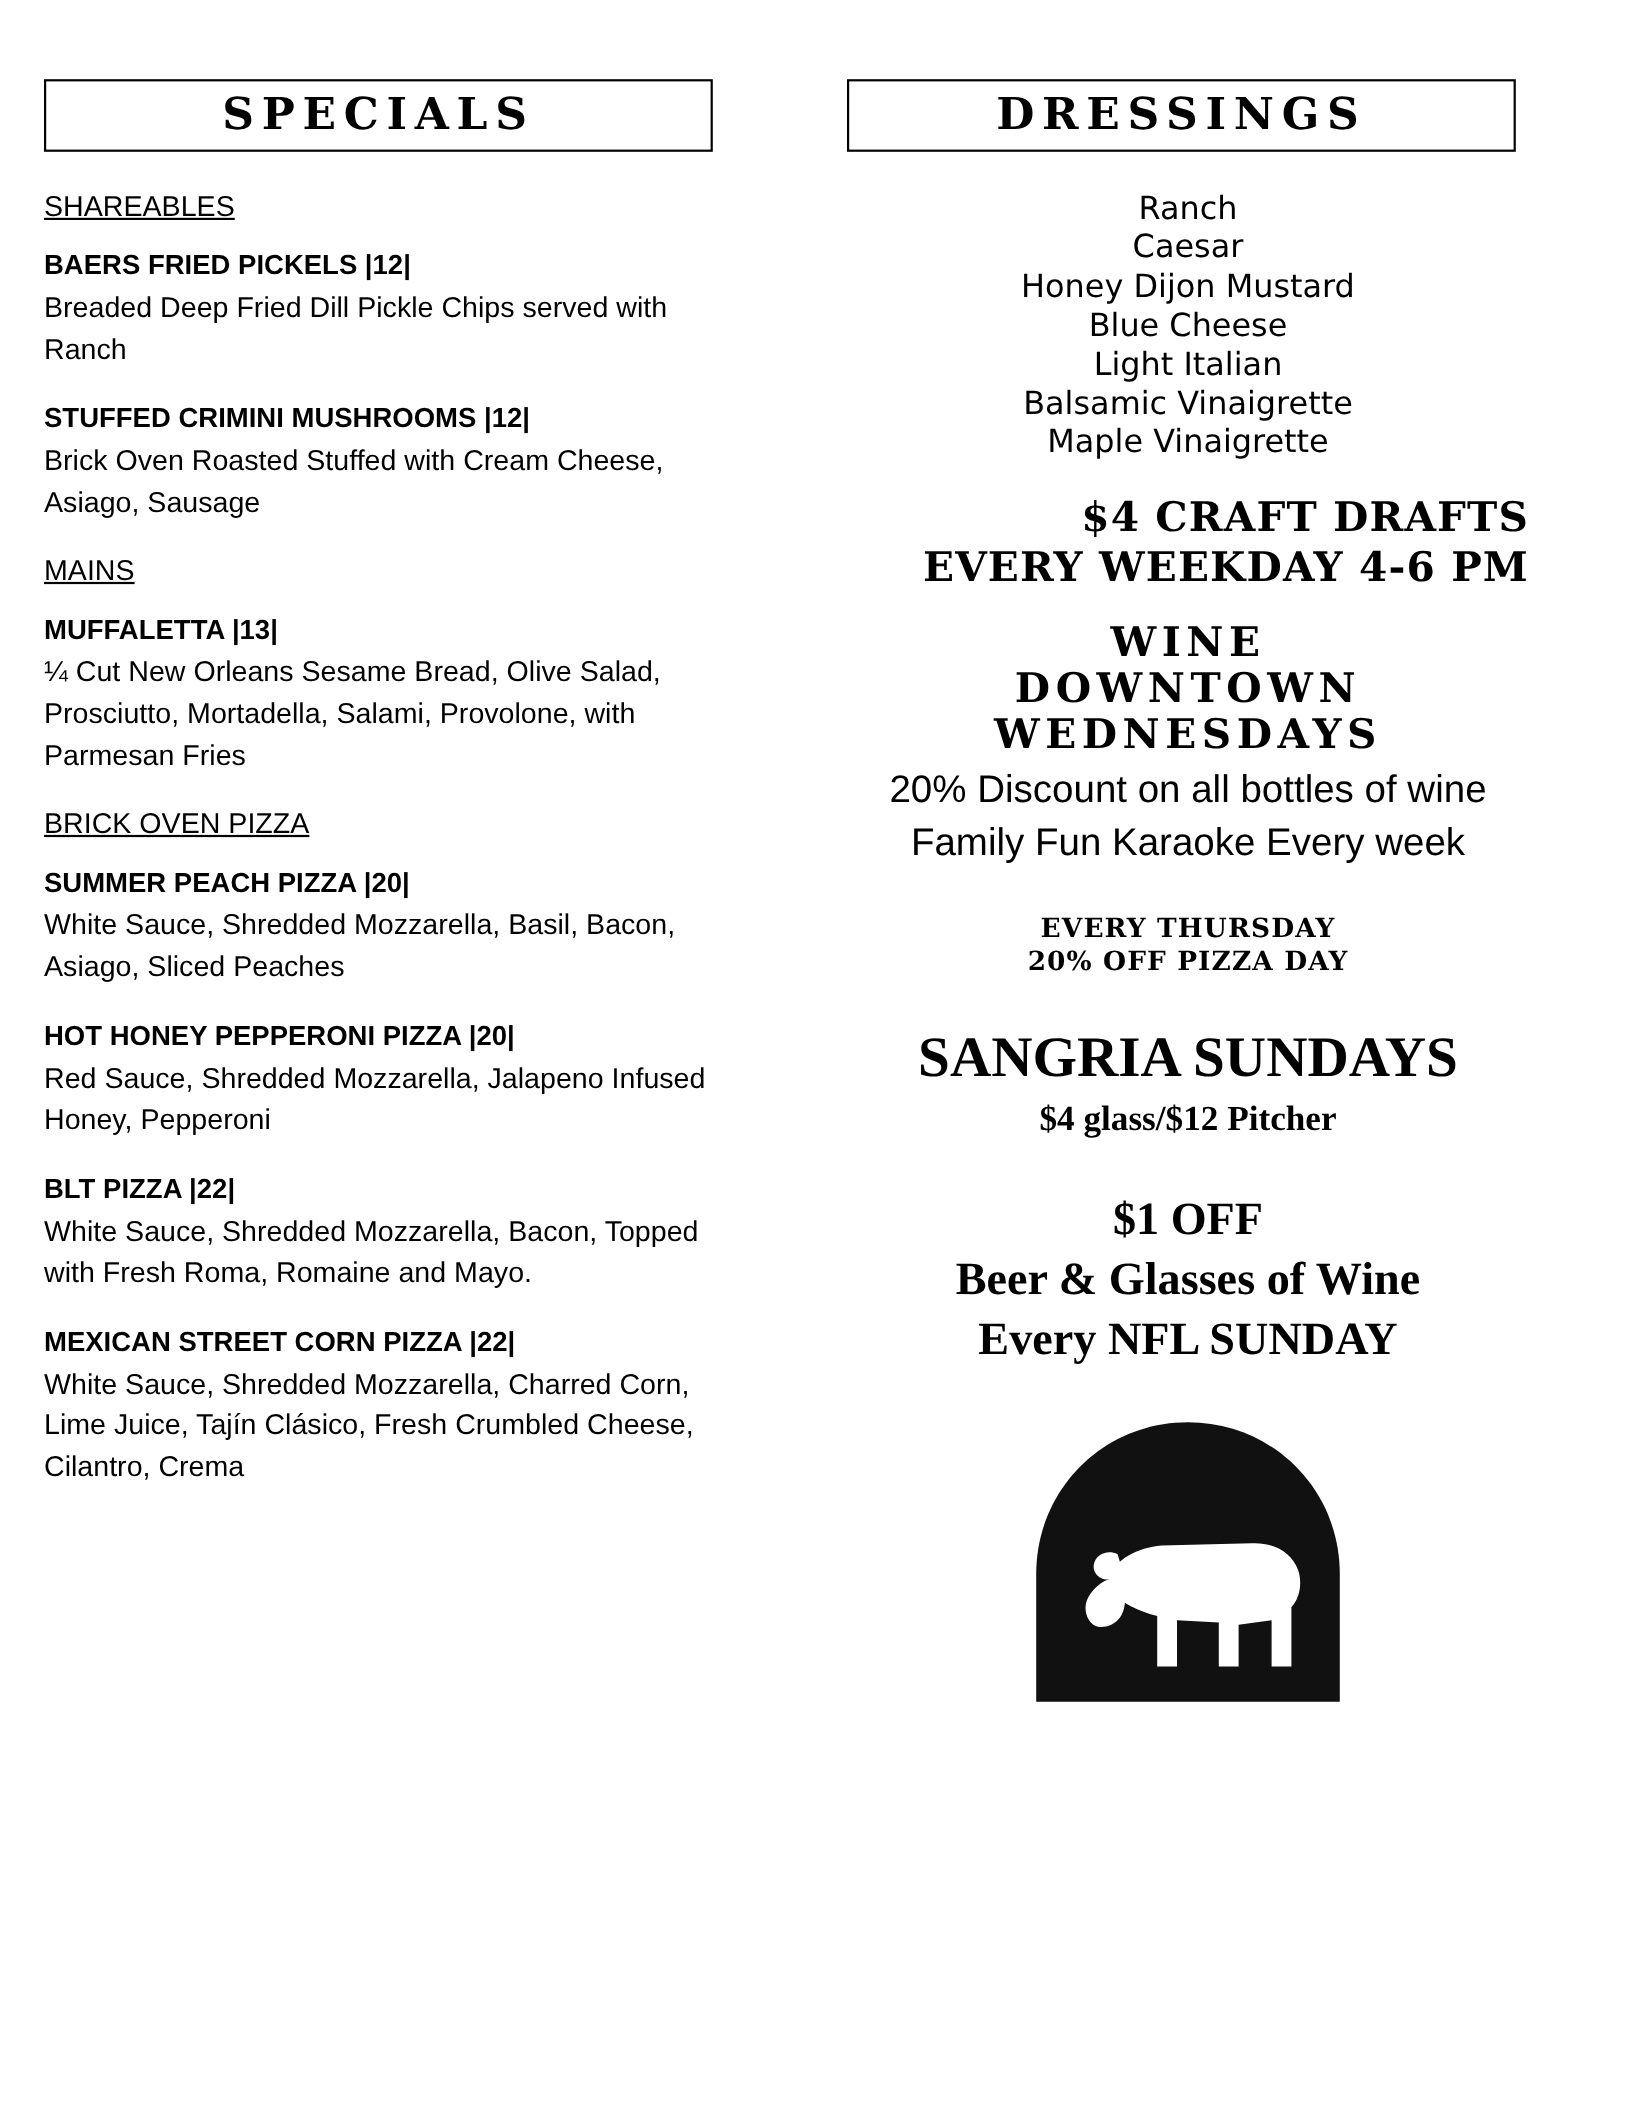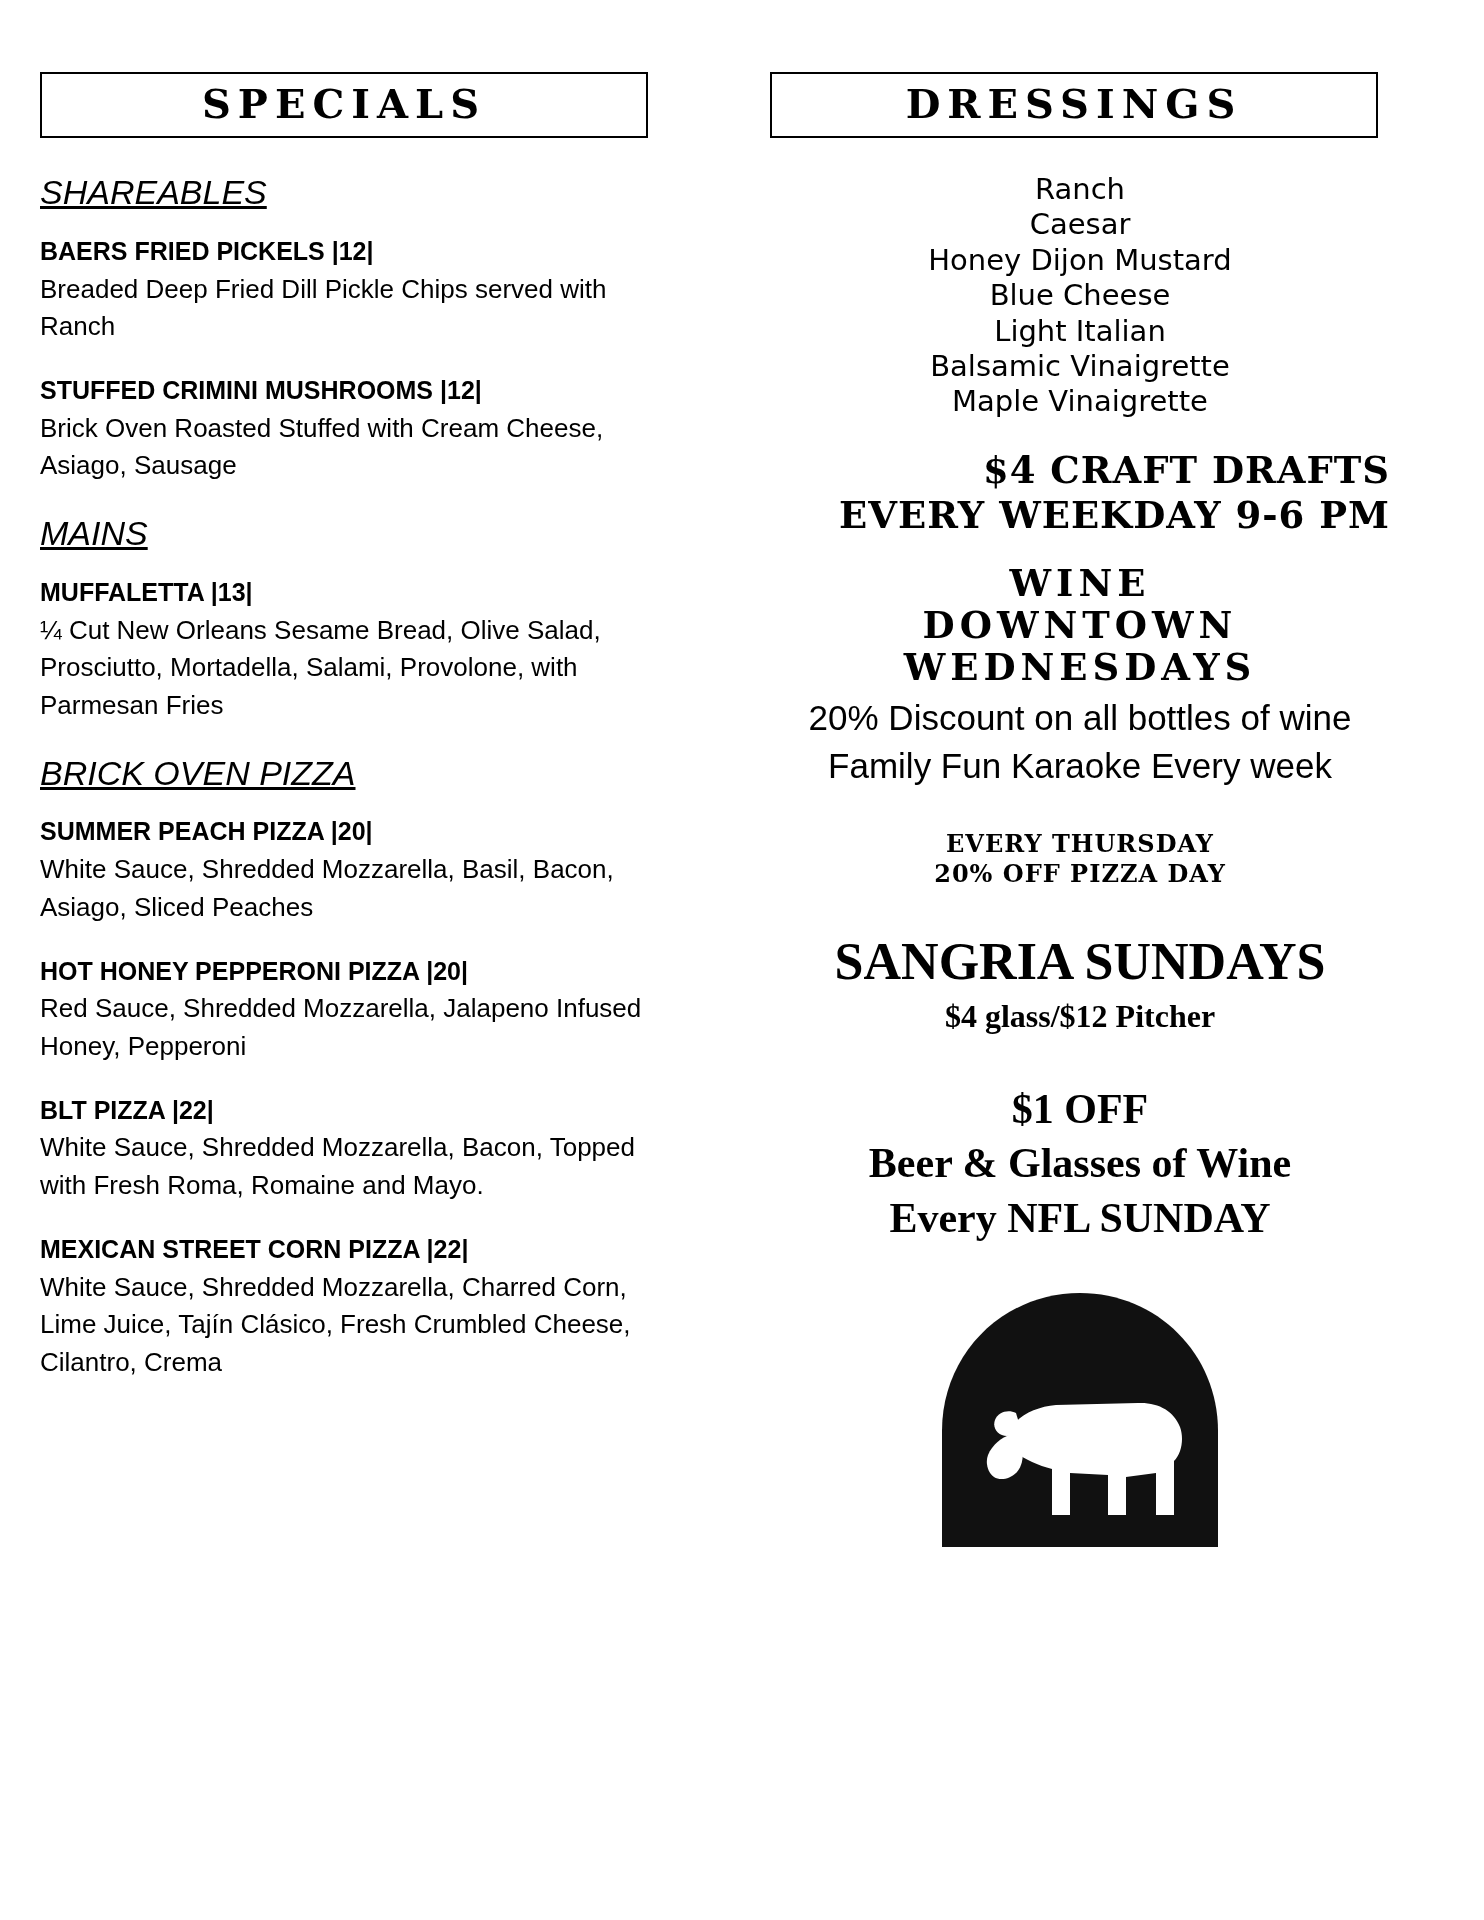--- a/index.html
+++ b/index.html
@@ -49,22 +49,21 @@
     font-size: 40px;
     letter-spacing: 7px;
     line-height: 1;
     display: block;
   }
   .banner.specials { width: 608px; }
   .banner.dressings { width: 608px; }
 
   
   .section-label {
-    font-size: 34px;
-    font-style: italic;
+    font-size: 26px;
     text-decoration: underline;
     margin: 0 0 22px 0;
     line-height: 1.2;
   }
   .item {
     margin: 0 0 28px 0;
   }
   .item-name {
     font-weight: 700;
     font-size: 25px;
@@ -238,21 +237,21 @@
       <div>Caesar</div>
       <div>Honey Dijon Mustard</div>
       <div>Blue Cheese</div>
       <div>Light Italian</div>
       <div>Balsamic Vinaigrette</div>
       <div>Maple Vinaigrette</div>
     </div>
 
     <div class="drafts">
       <div>$4 CRAFT DRAFTS</div>
-      <div>EVERY WEEKDAY 9-6 PM</div>
+      <div>EVERY WEEKDAY 4-6 PM</div>
     </div>
 
     <div class="wine-title">
       <div>WINE</div>
       <div>DOWNTOWN</div>
       <div>WEDNESDAYS</div>
     </div>
     <div class="wine-sub">
       <div>20% Discount on all bottles of wine</div>
       <div>Family Fun Karaoke Every week</div>

